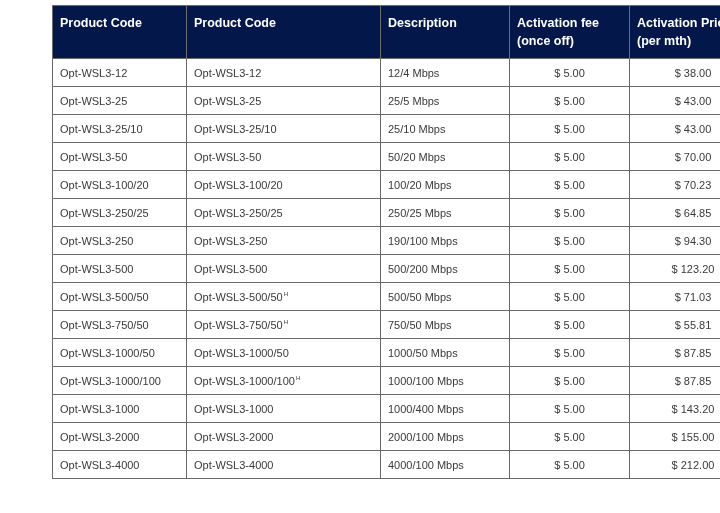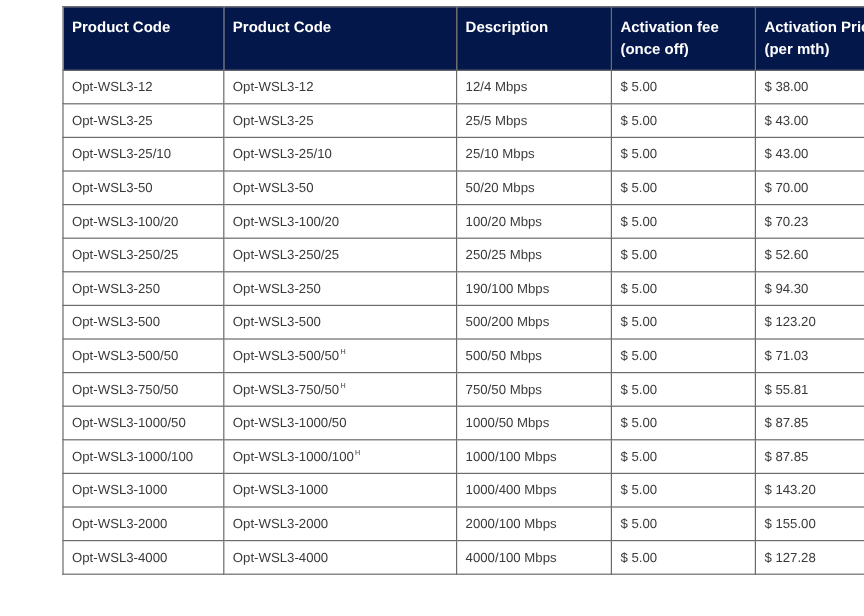--- a/index.html
+++ b/index.html
@@ -9,21 +9,21 @@
   col.c1 { width: 134px; } col.c2 { width: 194px; } col.c3 { width: 129px; } col.c4 { width: 120px; } col.c5 { width: 127px; }
   thead th {
     background: #03174a; color: #ffffff; font-weight: bold; font-size: 12.5px;
     text-align: left; vertical-align: top; padding: 8px 7px 0 7px; height: 44px;
     border: 1px solid #6d6d6d; line-height: 18px;
   }
   tbody td {
     font-size: 11px; color: #3a3a3a; height: 27px; padding: 0 7px;
     border: 1px solid #6a6a6a; vertical-align: middle;
   }
-  td.num { text-align: left; }
+  td.num { text-align: center; }
   sup { font-size: 6px; vertical-align: super; margin-left: 1px; }
 </style>
 </head>
 <body>
 
 <div class="wrap">
   <table>
     <colgroup>
         <col class="c1">
         <col class="c2">
@@ -74,21 +74,21 @@
           <td><span>Opt-WSL3-100/20</span></td>
           <td><span>100/20 Mbps</span></td>
           <td class="num"><span>$ 5.00</span></td>
           <td class="num"><span>$ 70.23</span></td>
         </tr>
         <tr>
           <td><span>Opt-WSL3-250/25</span></td>
           <td><span>Opt-WSL3-250/25</span></td>
           <td><span>250/25 Mbps</span></td>
           <td class="num"><span>$ 5.00</span></td>
-          <td class="num"><span>$ 52.60</span></td>
+          <td class="num"><span>$ 64.85</span></td>
         </tr>
         <tr>
           <td><span>Opt-WSL3-250</span></td>
           <td><span>Opt-WSL3-250</span></td>
           <td><span>190/100 Mbps</span></td>
           <td class="num"><span>$ 5.00</span></td>
           <td class="num"><span>$ 94.30</span></td>
         </tr>
         <tr>
           <td><span>Opt-WSL3-500</span></td>
@@ -137,17 +137,17 @@
           <td><span>Opt-WSL3-2000</span></td>
           <td><span>2000/100 Mbps</span></td>
           <td class="num"><span>$ 5.00</span></td>
           <td class="num"><span>$ 155.00</span></td>
         </tr>
         <tr>
           <td><span>Opt-WSL3-4000</span></td>
           <td><span>Opt-WSL3-4000</span></td>
           <td><span>4000/100 Mbps</span></td>
           <td class="num"><span>$ 5.00</span></td>
-          <td class="num"><span>$ 127.28</span></td>
+          <td class="num"><span>$ 212.00</span></td>
         </tr>
       </tbody>
   </table>
 </div>
 
 </body></html>

